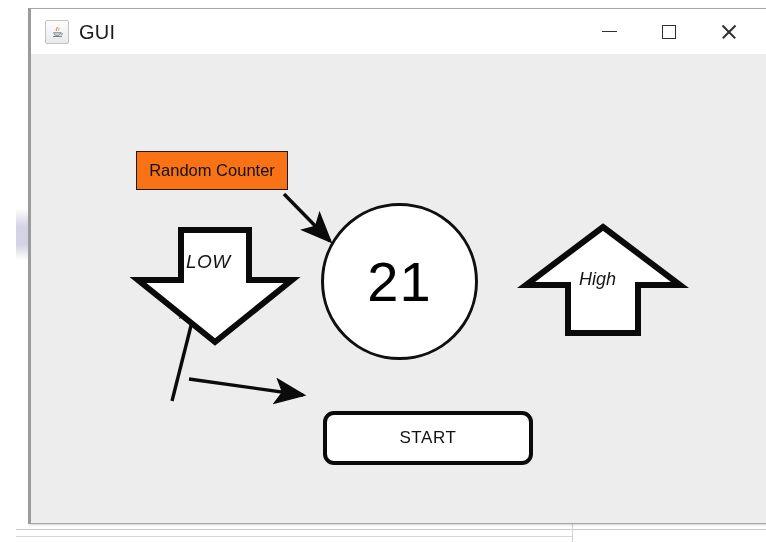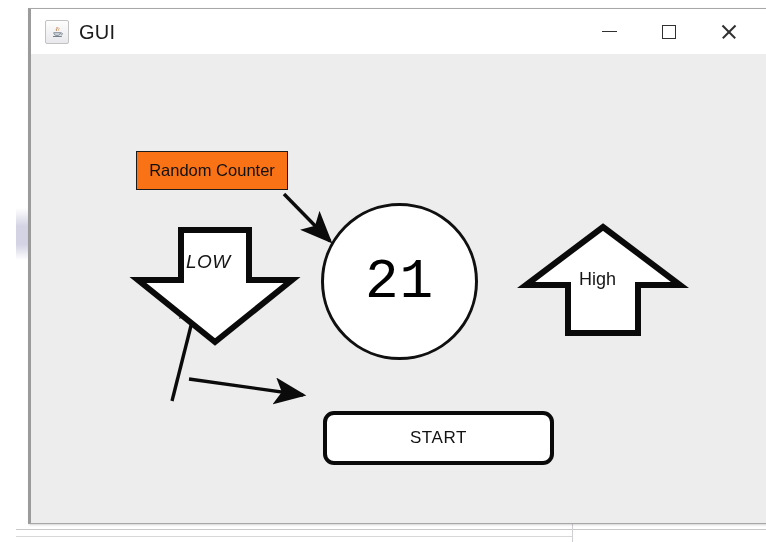--- a/index.html
+++ b/index.html
@@ -204,21 +204,21 @@
     height: 157px;
     border: 3px solid #101010;
     border-radius: 50%;
     background: #ffffff;
     display: flex;
     align-items: center;
     justify-content: center;
     box-sizing: border-box;
   }
   #counter-value {
-    font-family: Liberation Mono, monospace;
+    font-family: Liberation Sans, sans-serif;
     font-size: 56px;
     color: #000000;
     line-height: 1;
     letter-spacing: 1px;
   }
 
   
   .shape-svg {
     position: absolute;
     overflow: visible;
@@ -236,28 +236,29 @@
     left: 155px;
     top: 197px;
     font-size: 19px;
     letter-spacing: 0.5px;
     font-style: italic;
   }
   #high-label {
     left: 548px;
     top: 215px;
     font-size: 18px;
+    font-style: italic;
   }
 
   
   #start-button {
     position: absolute;
     left: 292px;
     top: 357px;
-    width: 231px;
+    width: 210px;
     height: 54px;
     border: 4px solid #0a0a0a;
     border-radius: 11px;
     background: #ffffff;
     display: flex;
     align-items: center;
     justify-content: center;
     box-sizing: border-box;
     font-family: "Liberation Sans", sans-serif;
     font-size: 17px;

